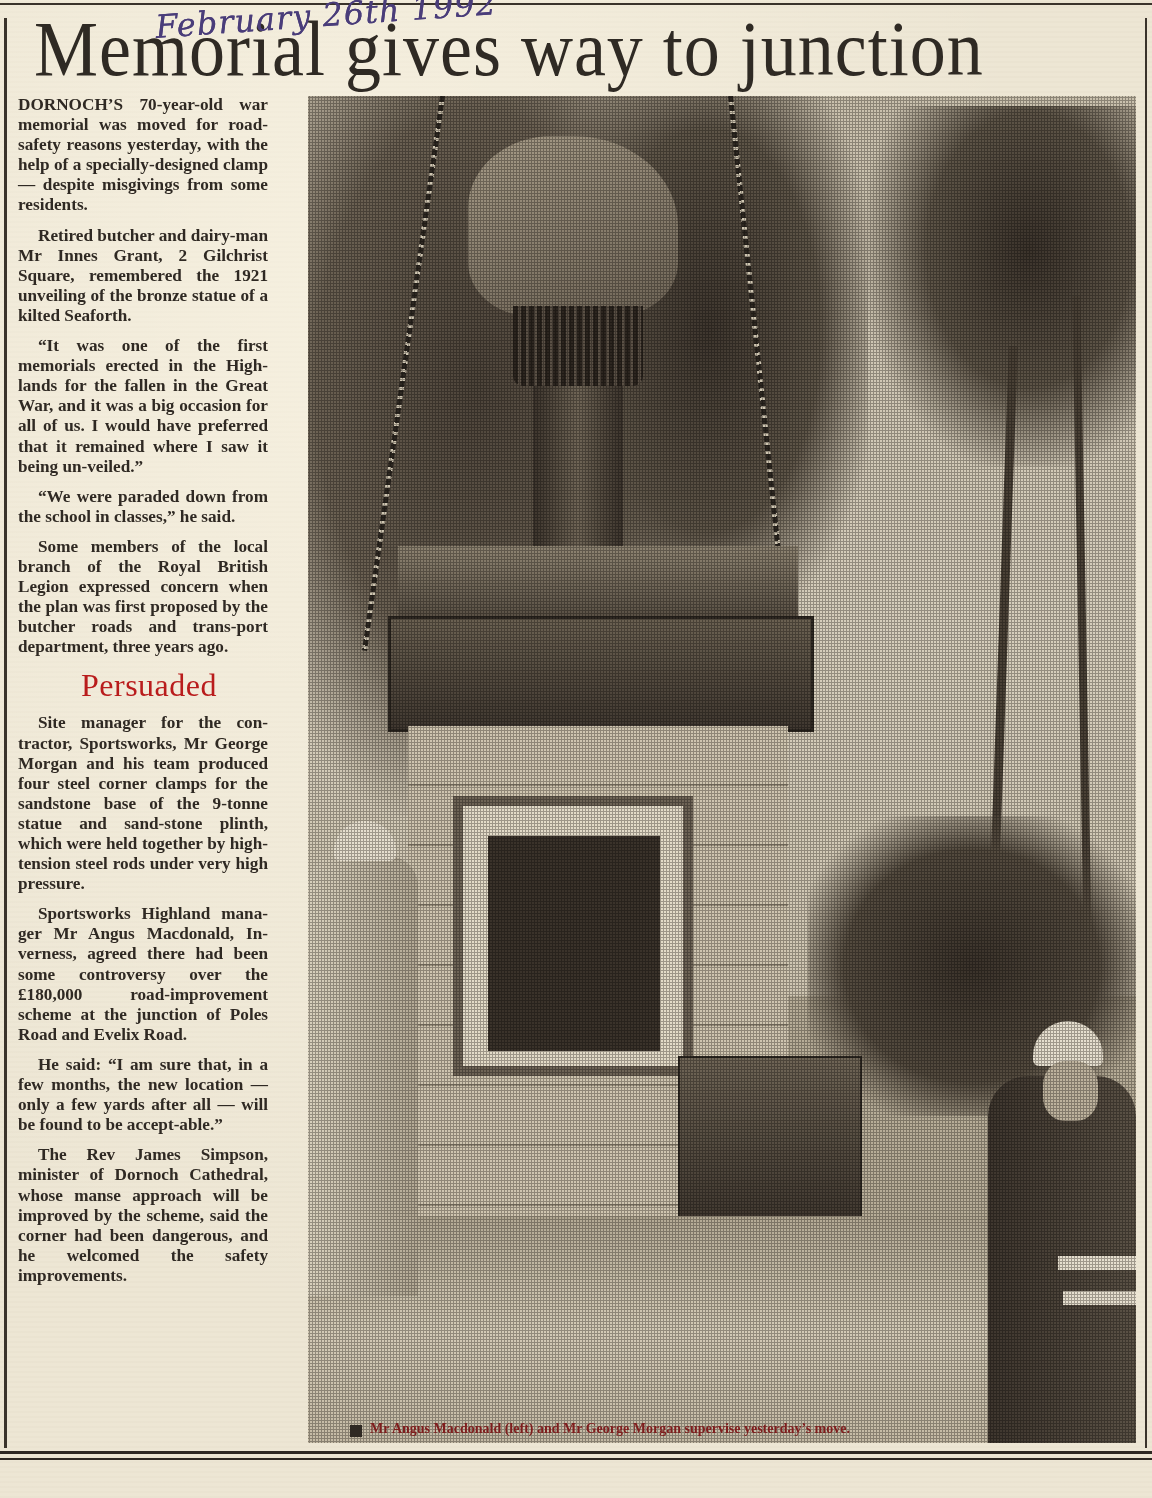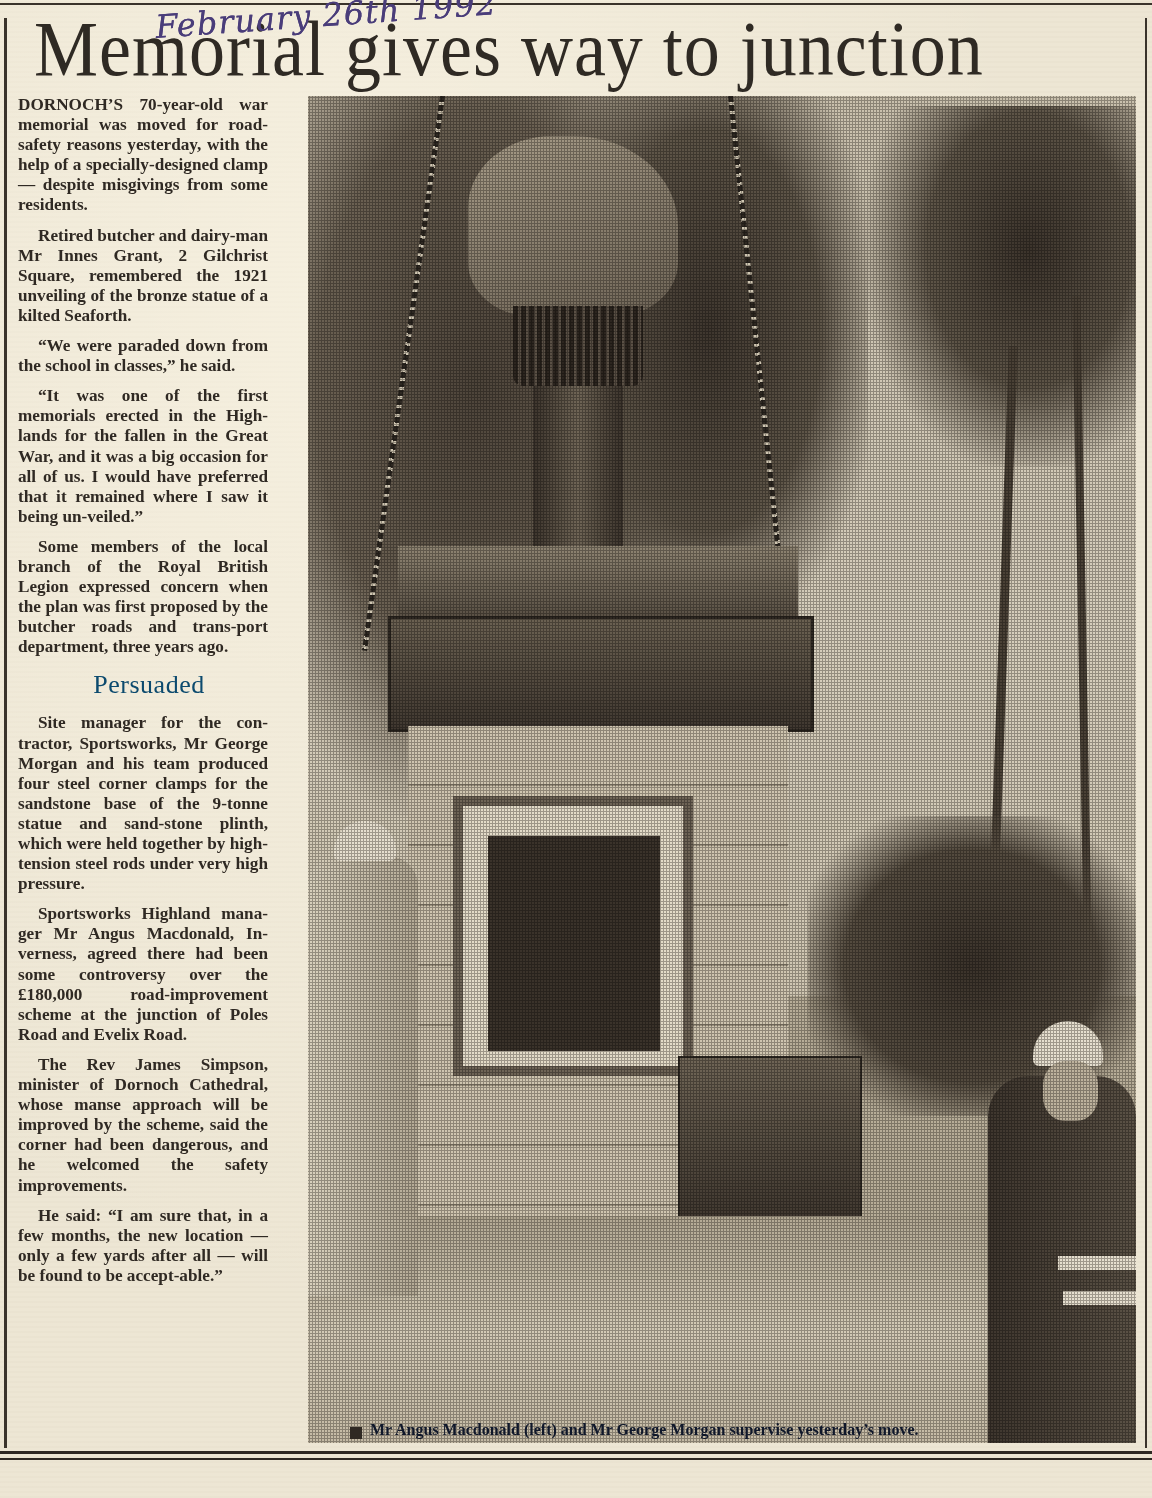--- a/index.html
+++ b/index.html
@@ -20,54 +20,54 @@
     font-size:32px;color:#4a3d7a;transform:rotate(-4deg);letter-spacing:1px;white-space:nowrap;
     text-shadow:0 0 .5px #4a3d7a;}
   .headline{position:absolute;left:34px;top:6px;width:1080px;text-align:left;
     font-family:"Liberation Serif",serif;font-size:72px;line-height:80px;font-weight:normal;
     color:#2f2a24;letter-spacing:1px;margin:0;transform:scaleY(1.08);transform-origin:top left;}
 
   .column{position:absolute;left:18px;top:95px;width:262px;font-family:"Liberation Serif",serif;
     font-weight:bold;font-size:17.2px;line-height:20.1px;color:#2f2923;}
   .column p{margin:0 12px 10px 0;text-align:justify;text-indent:20px;hyphens:manual;}
   .column p.first{text-indent:0;}
-  .column h2{font-weight:normal;font-size:26px;text-align:center;margin:14px 0 14px 0;line-height:28px;
-    color:#0c4a6e;letter-spacing:.5px;}
+  .column h2{font-weight:normal;font-size:32px;text-align:center;margin:14px 0 14px 0;line-height:28px;
+    color:#b91c1c;letter-spacing:.5px;}
 
   .photo{position:absolute;left:308px;top:96px;width:828px;height:1347px;overflow:hidden;background:#b7ad98;}
   .halftone{position:absolute;inset:0;
     background-image:radial-gradient(circle, rgba(30,25,20,.35) 1px, rgba(0,0,0,0) 1.3px);
     background-size:3px 3px;pointer-events:none;mix-blend-mode:multiply;}
   .ph{position:absolute;}
   .caption{position:absolute;left:350px;top:1447px;transform:translateY(-26px);font-family:"Liberation Serif",serif;
-    font-weight:bold;font-size:16px;color:#0f172a;white-space:nowrap;display:flex;align-items:flex-end;gap:8px;}
+    font-weight:bold;font-size:14px;color:#7f1d1d;white-space:nowrap;display:flex;align-items:flex-end;gap:8px;}
   .caption .sq{display:inline-block;width:12px;height:12px;background:#2f2923;}
 </style>
 </head>
 <body>
 
 <div class="paper"></div>
 <div class="top-rule"></div>
 <div class="left-rule"></div>
 <div class="right-rule"></div>
 
 <h1 class="headline">Memorial gives way to junction</h1>
 <div class="handwritten">February 26th 1992</div>
 
 <div class="column">
   <p class="first">DORNOCH’S 70-year-old war memorial was moved for road-safety reasons yesterday, with the help of a specially-designed clamp — despite misgivings from some residents.</p>
   <p>Retired butcher and dairy-man Mr Innes Grant, 2 Gilchrist Square, remembered the 1921 unveiling of the bronze statue of a kilted Seaforth.</p>
+  <p>“It was one of the first memorials erected in the High-lands for the fallen in the Great War, and it was a big occasion for all of us. I would have preferred that it remained where I saw it being un-veiled.”</p>
   <p>“We were paraded down from the school in classes,” he said.</p>
-  <p>“It was one of the first memorials erected in the High-lands for the fallen in the Great War, and it was a big occasion for all of us. I would have preferred that it remained where I saw it being un-veiled.”</p>
   <p>Some members of the local branch of the Royal British Legion expressed concern when the plan was first proposed by the butcher roads and trans-port department, three years ago.</p>
   <h2>Persuaded</h2>
   <p>Site manager for the con-tractor, Sportsworks, Mr George Morgan and his team produced four steel corner clamps for the sandstone base of the 9-tonne statue and sand-stone plinth, which were held together by high-tension steel rods under very high pressure.</p>
   <p>Sportsworks Highland mana-ger Mr Angus Macdonald, In-verness, agreed there had been some controversy over the £180,000 road-improvement scheme at the junction of Poles Road and Evelix Road.</p>
+  <p>He said: “I am sure that, in a few months, the new location — only a few yards after all — will be found to be accept-able.”</p>
   <p>The Rev James Simpson, minister of Dornoch Cathedral, whose manse approach will be improved by the scheme, said the corner had been dangerous, and he welcomed the safety improvements.</p>
-  <p>He said: “I am sure that, in a few months, the new location — only a few yards after all — will be found to be accept-able.”</p>
 </div>
 
 <div class="photo">
 
   <div class="ph" style="left:0;top:0;width:828px;height:900px;background:linear-gradient(180deg,#c9c0ad 0%,#d6cebc 60%,#cfc6b2 100%);"></div>
 
   <div class="ph" style="left:0;top:0;width:420px;height:720px;background:radial-gradient(ellipse at 40% 40%,#4d443a 0%,#6a6052 45%,rgba(0,0,0,0) 75%);"></div>
   <div class="ph" style="left:240px;top:0;width:320px;height:520px;background:radial-gradient(ellipse at 50% 45%,#3e362e 0%,#5e5548 50%,rgba(0,0,0,0) 78%);"></div>
 
   <div class="ph" style="left:560px;top:10px;width:268px;height:360px;background:radial-gradient(ellipse at 60% 40%,#3b332b 0%,#5d5447 45%,rgba(0,0,0,0) 75%);"></div>

